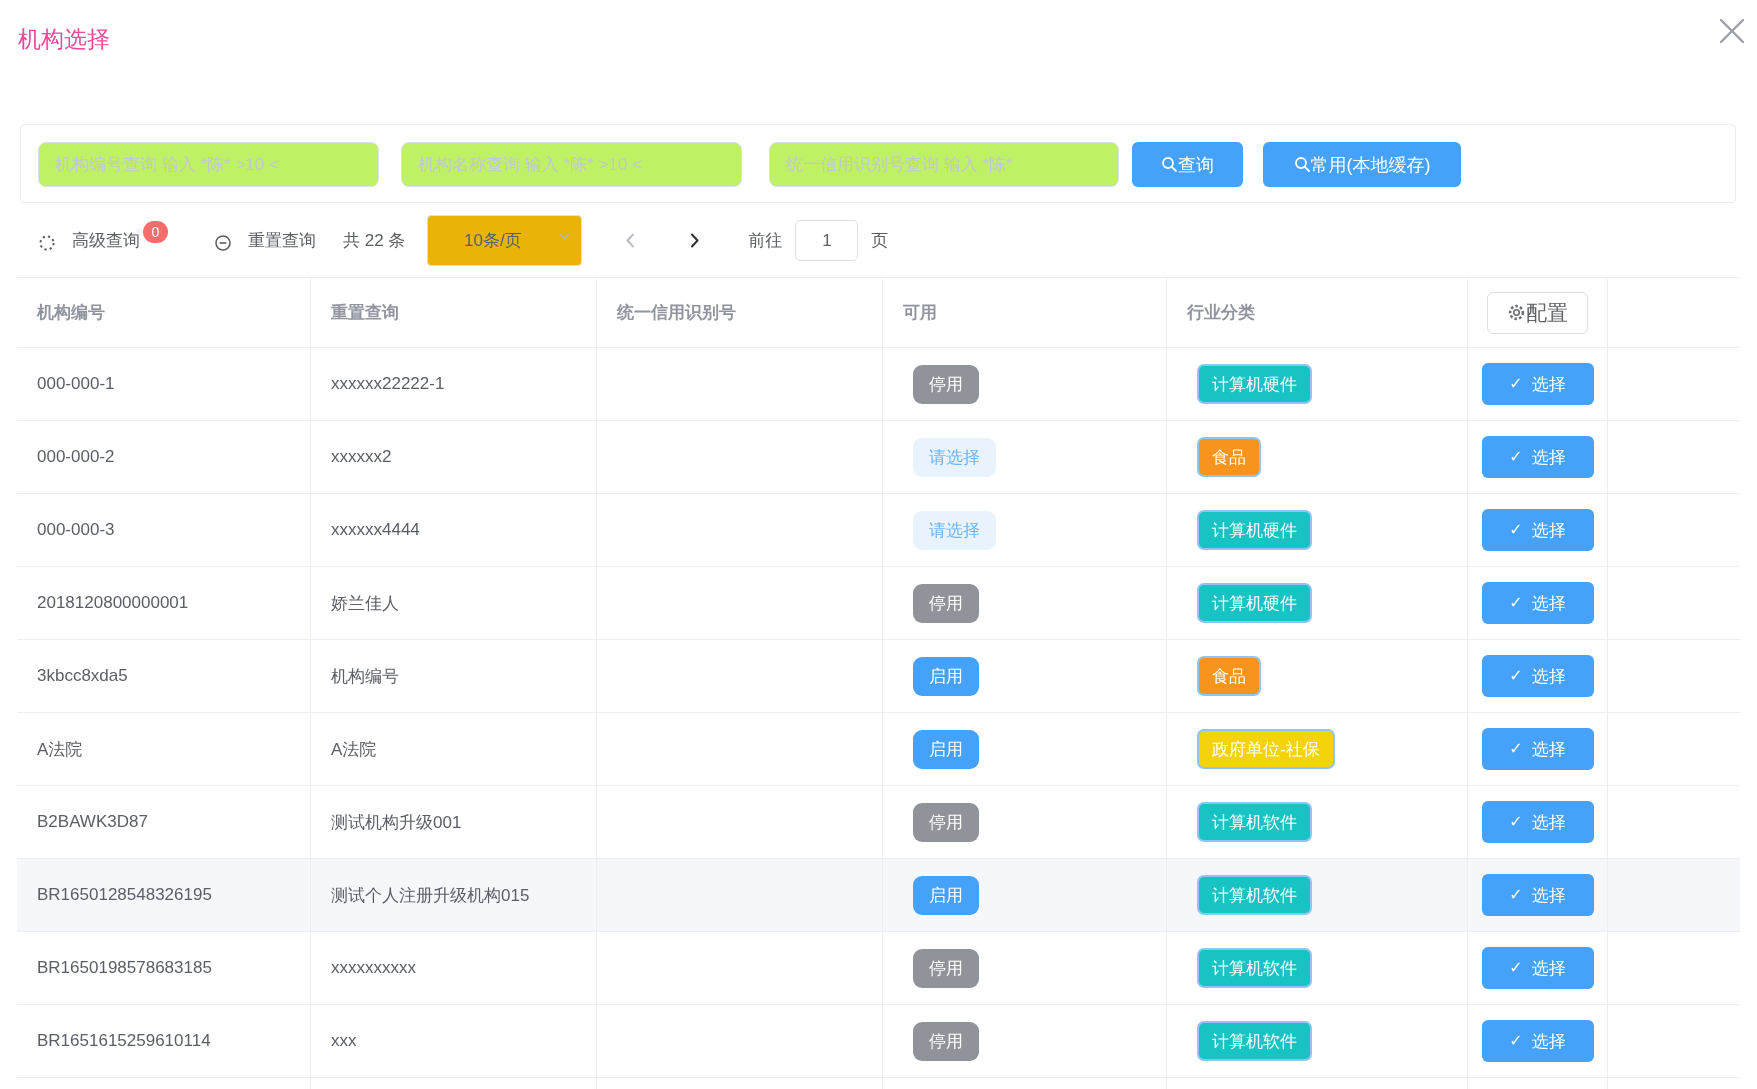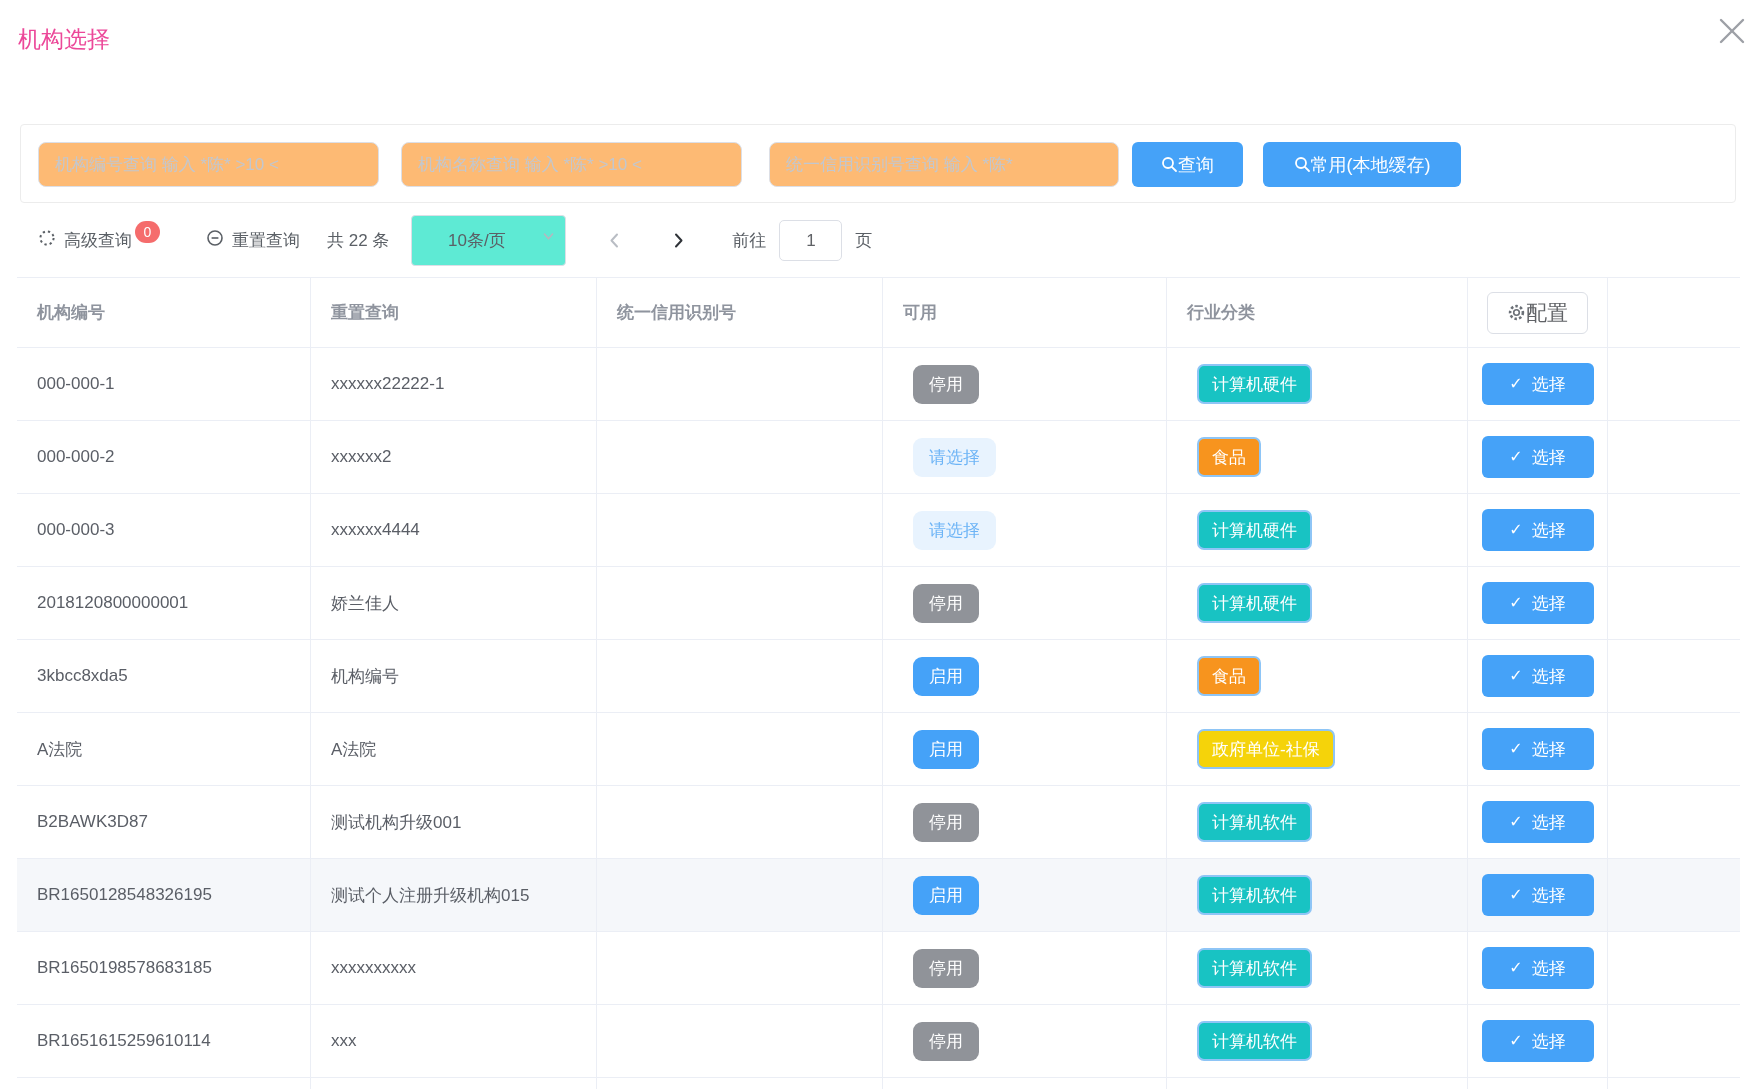--- a/index.html
+++ b/index.html
@@ -13,45 +13,45 @@
     position:relative;width:1757px;height:1089px;overflow:hidden;background:#fff;
     font-family:"Liberation Sans","DejaVu Sans",sans-serif;color:var(--text);
   }
   .page-title{position:absolute;left:18px;top:24px;margin:0;font-size:23px;font-weight:400;color:#ec4899;}
   .close-btn{position:absolute;right:4px;top:10px;width:42px;height:42px;display:flex;align-items:center;justify-content:center;cursor:pointer;}
 
   
   .search-box{position:absolute;left:20px;top:124px;width:1716px;height:79px;border:1px solid #ececec;border-radius:4px;background:#fff;}
   .search-box input{
     position:absolute;top:17px;height:45px;border:1px solid var(--border);border-radius:8px;
-    padding:0 16px;font-size:17px;color:#606266;outline:none;background:#fdba74;
+    padding:0 16px;font-size:17px;color:#606266;outline:none;background:#bef264;
     font-family:"Liberation Sans","DejaVu Sans",sans-serif;
   }
   .search-box input::placeholder{color:#c2c7cf}
   .inp-code{left:17px;width:341px}
   .inp-name{left:380px;width:341px}
   .inp-credit{left:748px;width:350px}
   .btn{display:flex;align-items:center;justify-content:center;border:none;cursor:pointer;
        font-family:"Liberation Sans","DejaVu Sans",sans-serif;}
   .btn-blue{position:absolute;top:17px;height:45px;background:var(--primary);color:#fff;font-size:18px;border-radius:6px;}
   .btn-query{left:1111px;width:111px}
   .btn-common{left:1242px;width:198px}
 
   
   .toolbar{position:absolute;left:38px;top:218px;height:45px;display:flex;align-items:center;font-size:17px;color:#5b6066;}
-  .tool-link{display:flex;align-items:flex-start;gap:8px;cursor:pointer;}
+  .tool-link{display:flex;align-items:flex-end;gap:16px;cursor:pointer;}
   .count-badge{
     display:inline-block;min-width:25px;height:22px;line-height:22px;padding:0 7px;margin-left:3px;
     background:var(--danger);color:#fff;border-radius:12px;font-size:14px;text-align:center;
     position:relative;top:-9px;
   }
   .reset-link{margin-left:46px}
   .total-count{margin-left:27px}
   .pagesize{
-    margin-left:22px;width:155px;height:51px;border:1px solid var(--border);border-radius:4px;background:#5eead4;
+    margin-left:22px;width:155px;height:51px;border:1px solid var(--border);border-radius:4px;background:#eab308;
     display:flex;align-items:center;justify-content:center;position:relative;cursor:pointer;padding-right:24px;
   }
   .pagesize .chev{position:absolute;right:9px;top:13px}
   .pg-arrow{display:flex;align-items:center;justify-content:center;width:28px;height:28px;cursor:pointer;}
   .pg-prev{margin-left:34px}
   .pg-next{margin-left:36px}
   .goto-label{margin-left:40px}
   .goto-input{
     margin-left:13px;width:63px;height:41px;border:1px solid var(--border);border-radius:5px;text-align:center;
     font-size:17px;color:#606266;outline:none;font-family:"Liberation Sans","DejaVu Sans",sans-serif;

